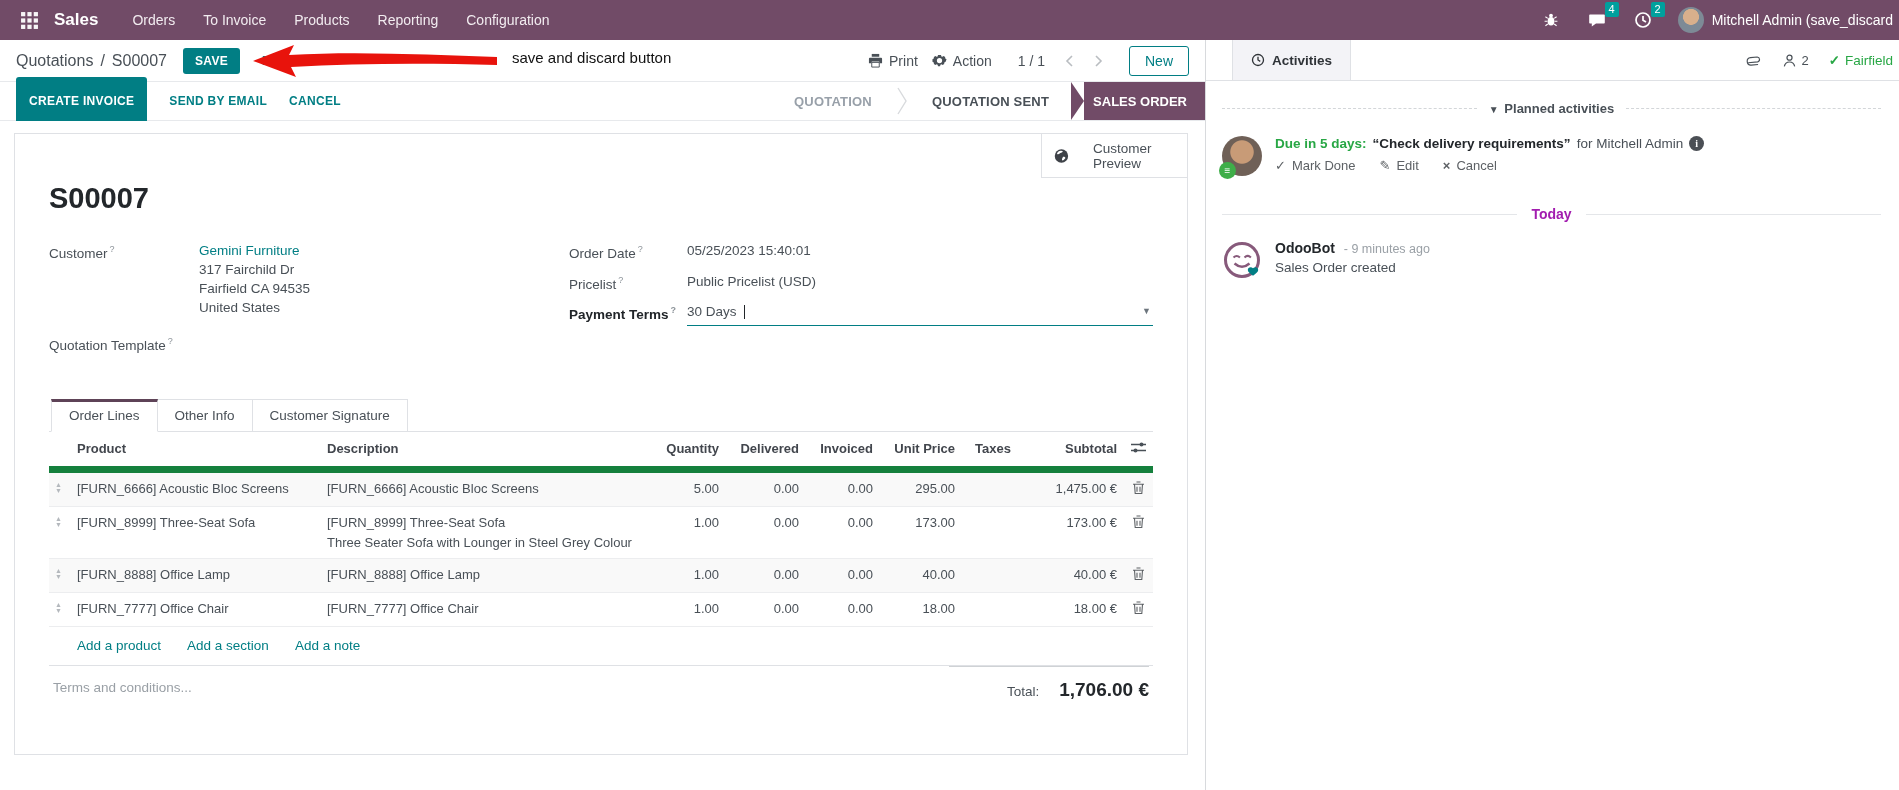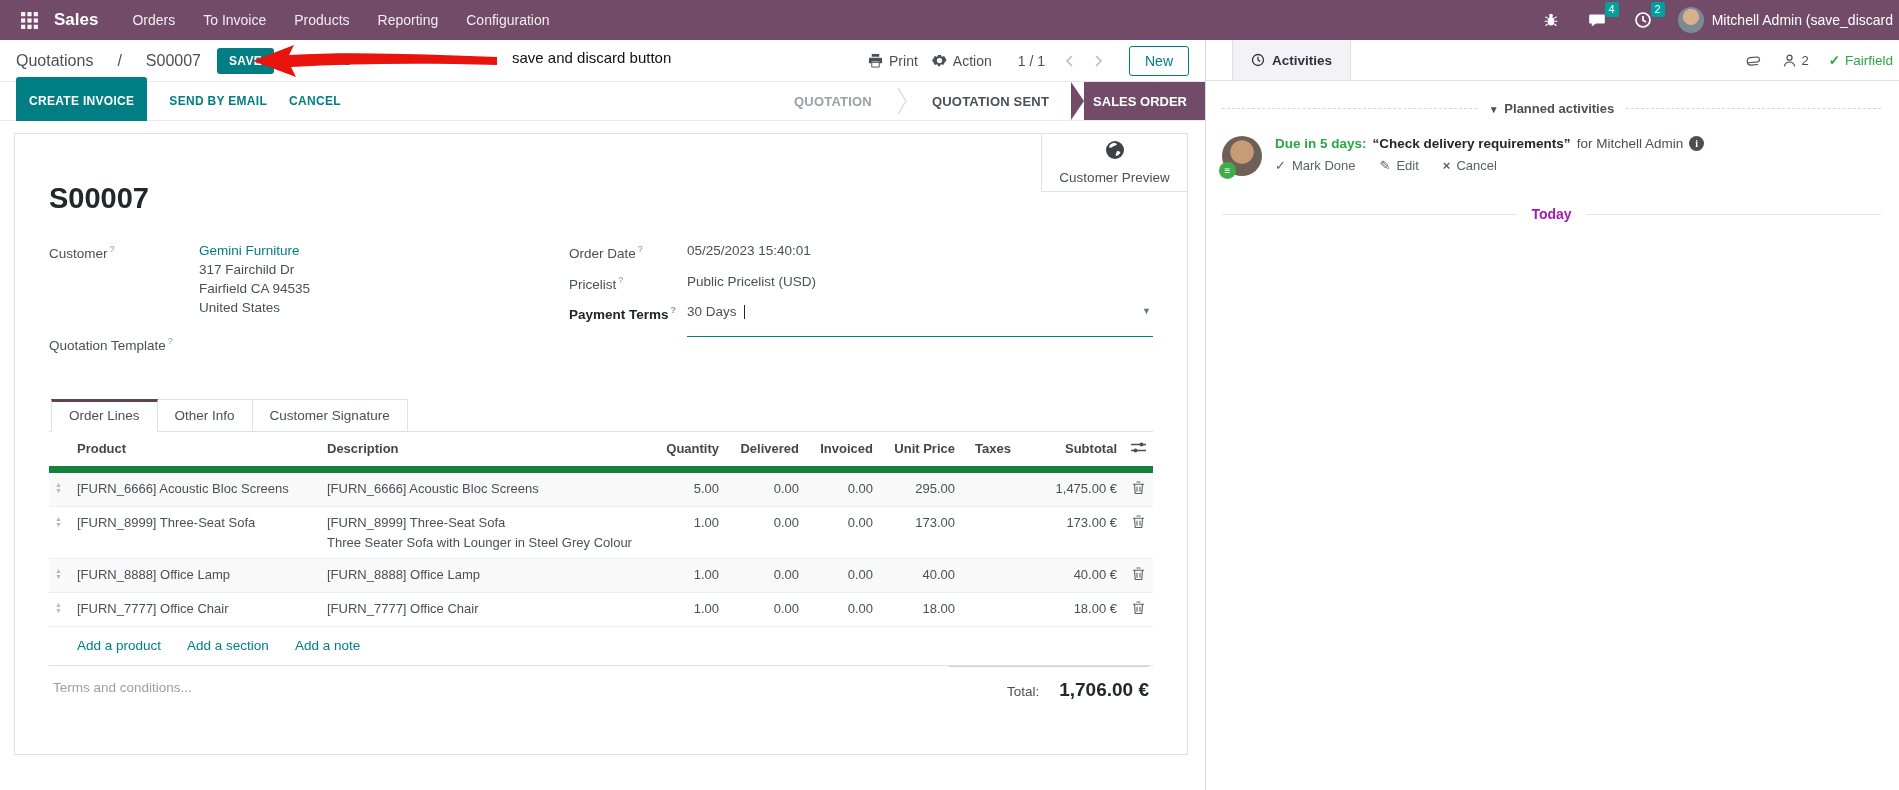--- a/index.html
+++ b/index.html
@@ -18,21 +18,21 @@
   .nav-user { display:flex; align-items:center; gap:8px; white-space:nowrap; font-size:14px; }
   .avatar-sm { width:26px; height:26px; border-radius:50%; background:radial-gradient(circle at 50% 38%, #d8b08c 0 37%, #7d8a96 40% 100%); flex:0 0 auto; }
 
   
   .main-row { display:flex; height:750px; }
   .left-pane { width:1206px; border-right:1px solid #d8dadd; display:flex; flex-direction:column; }
   .chatter { flex:1; display:flex; flex-direction:column; overflow:hidden; }
 
   
   .control-panel { height:41px; display:flex; align-items:center; padding:0 16px; position:relative; }
-  .breadcrumb { font-size:16px; color:#495057; display:flex; gap:24px; align-items:center; }
+  .breadcrumb { font-size:16px; color:#495057; display:flex; gap:7px; align-items:center; }
   .crumb-parent { cursor:pointer; }
   .btn-save { margin-left:16px; background:#017E84; color:#fff; border:none; font-size:12px; font-weight:bold; letter-spacing:.3px; padding:6px 12px; border-radius:3px; cursor:pointer; font-family:inherit; }
   .btn-discard { margin-left:22px; background:none; border:none; color:#017E84; font-size:12px; font-weight:bold; letter-spacing:.3px; cursor:pointer; font-family:inherit; }
   .annotation { position:absolute; left:0; top:0; width:720px; height:41px; pointer-events:none; }
   .annotation-text { position:absolute; left:512px; top:9px; font-size:15px; color:#111; white-space:nowrap; }
   .cp-right { margin-left:auto; display:flex; align-items:center; gap:14px; }
   .cp-link { display:flex; align-items:center; gap:6px; font-size:14px; color:#495057; cursor:pointer; }
   .pager { display:flex; align-items:center; gap:20px; font-size:14px; color:#495057; margin:0 12px; }
   .pager-arrow { cursor:pointer; display:flex; }
   .btn-new { border:1px solid #017E84; color:#017E84; background:#fff; font-size:14px; padding:6px 15px; border-radius:3px; cursor:pointer; font-family:inherit; }
@@ -46,36 +46,36 @@
   .stage { display:flex; align-items:center; padding:0 22px; font-size:13px; font-weight:bold; letter-spacing:.2px; cursor:pointer; }
   .stage-1 { color:#98A0A9; }
   .stage-2 { color:#495057; }
   .stage-sep { display:flex; align-items:center; }
   .stage-arrow { width:0; height:0; border-top:19px solid transparent; border-bottom:19px solid transparent; border-left:13px solid #714B67; align-self:center; }
   .stage-active { background:#714B67; color:#fff; padding:0 18px 0 9px; display:flex; align-items:center; font-size:13px; font-weight:bold; cursor:pointer; }
 
   
   .form-area { padding:12px 17px 0 14px; flex:1; background:#fff; }
   .sheet { position:relative; background:#fff; border:1px solid #dfe1e5; width:1174px; height:622px; padding:0 34px; }
-  .preview-btn { position:absolute; top:0; right:0; width:146px; min-height:44px; border-left:1px solid #dfe1e5; border-bottom:1px solid #dfe1e5; display:flex; align-items:center; gap:10px; padding:6px 12px; cursor:pointer; font-size:13.5px; color:#495057; background:#fff;flex-direction:column; }
+  .preview-btn { position:absolute; top:0; right:0; width:146px; min-height:44px; border-left:1px solid #dfe1e5; border-bottom:1px solid #dfe1e5; display:flex; align-items:center; gap:24px; padding:6px 12px; cursor:pointer; font-size:13.5px; color:#495057; background:#fff; }
   .sheet-title { margin-top:48px; font-size:29px; font-weight:bold; color:#23272b; }
   .field-grid { display:flex; margin-top:28px; }
   .col-left { width:520px; }
   .col-right { flex:1; }
   .field-row { display:flex; margin-bottom:10px; }
   .field-label { width:150px; flex:0 0 auto; font-size:13.5px; color:#495057; padding-top:1px; }
   .col-right .field-label { width:118px; }
   .field-label sup { font-size:9px; color:#8b9298; margin-left:2px; }
   .field-value { font-size:13.5px; color:#495057; }
   .link-teal { color:#017E84; cursor:pointer; }
   .addr-line { margin-top:4px; }
   .qt-row { margin-top:20px; }
   .col-right .field-row { margin-bottom:13px; }
   .label-bold { font-weight:bold; color:#212529; }
-  .pt-input { flex:1; border-bottom:1px solid #017E84; display:flex; align-items:flex-end; padding-bottom:17px; cursor:text; position:relative;gap:6px; }
+  .pt-input { flex:1; border-bottom:1px solid #017E84; display:flex; align-items:flex-end; padding-bottom:6px; cursor:text; position:relative;gap:6px; }
   .pt-text { font-size:13.5px; color:#495057; }
   .caret-bar { display:inline-block; width:1px; height:14px; background:#212529; margin-left:1px; }
   .dd-caret { position:absolute; right:2px; top:2px; font-size:9px; color:#6c757d; cursor:pointer; }
 
   
   .tabs { display:flex; margin-top:36px; border-bottom:1px solid #dfe1e5; padding-left:2px; }
   .tab { font-size:13.5px; color:#495057; padding:8px 17px; border:1px solid #dfe1e5; border-bottom:none; background:#fff; cursor:pointer; }
   .tab.active { border-top:3px solid #5e4357; padding-top:6px; margin-bottom:-1px; border-bottom:1px solid #fff; }
   .tab + .tab { border-left:none; }
 
@@ -507,15 +507,33 @@
           </div>
         </div>
       </div>
 
       <div class="divider-today">
         <span class="tline"></span>
         <span class="today-label">Today</span>
         <span class="tline"></span>
       </div>
 
+      <div class="message">
+        <div class="msg-avatar">
+          <svg width="40" height="40" viewBox="0 0 40 40">
+            <circle cx="20" cy="20" r="16.5" fill="#fff" stroke="#875A7B" stroke-width="3"></circle>
+            <path d="M11.5 17.5q3.2-3.2 6.4 0" stroke="#875A7B" stroke-width="2" fill="none"></path>
+            <path d="M22.5 17.5q3.2-3.2 6.4 0" stroke="#875A7B" stroke-width="2" fill="none"></path>
+            <path d="M12.5 23.5q7.5 6.5 15 0" stroke="#875A7B" stroke-width="2.4" fill="none"></path>
+            <path d="M31 28.2c-1.9-1.9-5.2-1-5.2 1.7 0 2 2.5 3.7 5.2 5.8 2.7-2.1 5.2-3.8 5.2-5.8 0-2.7-3.3-3.6-5.2-1.7z" fill="#017E84"></path>
+          </svg>
+        </div>
+        <div>
+          <div class="msg-head">
+            <span class="msg-author">OdooBot</span>
+            <span class="msg-time">- 9 minutes ago</span>
+          </div>
+          <div class="msg-body">Sales Order created</div>
+        </div>
+      </div>
     </div>
   </div>
 </div>
 
 </body></html>

